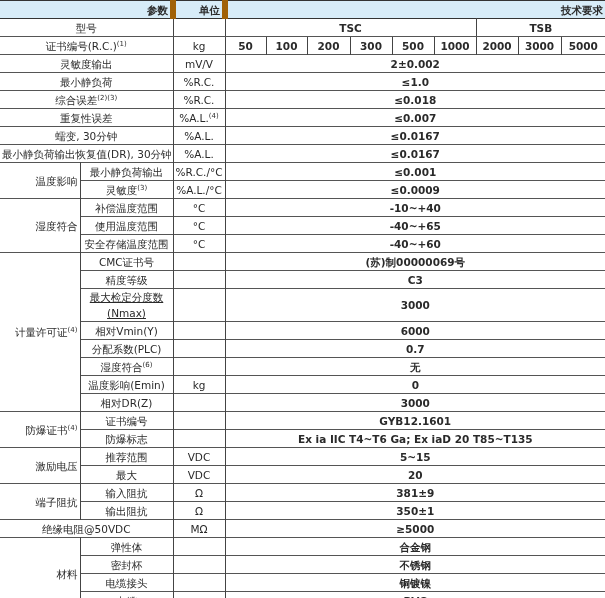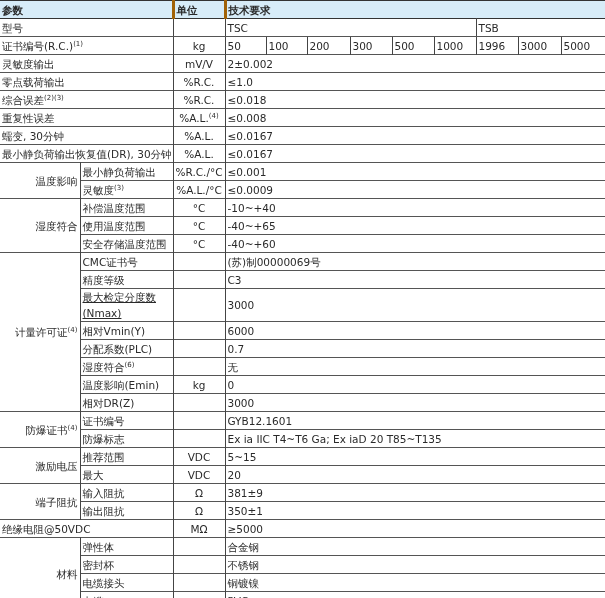--- a/index.html
+++ b/index.html
@@ -1,26 +1,26 @@
 <!DOCTYPE html>
 <html><head>
 <meta charset="utf-8">
 <style>
   html, body { margin:0; padding:0; background:#ffffff; }
   body { width:605px; height:598px; overflow:hidden; font-family:"DejaVu Sans","Liberation Sans",sans-serif; color:#2a2a2a; }
   table.spec { border-collapse:collapse; table-layout:fixed; width:605px; font-size:10.5px; }
   table.spec td, table.spec th { padding:0 2px; height:17px; line-height:16px; white-space:nowrap; overflow:hidden; }
   table.spec tr { border-bottom:1px solid #555; }
   table.spec tr.hdr { background:#d7ecf8; border-top:1px solid #333; border-bottom:1px solid #333; }
-  table.spec th { font-weight:bold; text-align:left; }
-  th.left, td.left { text-align:left; }
-  td.bl, th.bl { border-left:3px solid #a16207;margin-top:8px; }
-  td.sub { text-align:left; border-left:1px solid #444; }
+  table.spec th { font-weight:bold; text-align:right; }
+  th.left, td.left { text-align:center; }
+  td.bl, th.bl { border-left:6px solid #a16207;margin-top:8px; }
+  td.sub { text-align:center; border-left:1px solid #444; }
   td.unit { text-align:center; border-left:1px solid #444;margin-top:42px; }
-  td.val { text-align:left; border-left:1px solid #444; }
+  td.val { text-align:center; border-left:1px solid #444;font-weight:bold; }
   td.grp { text-align:right; vertical-align:middle; }
   td.tall { height:34px; line-height:14px; white-space:normal;text-decoration:underline; }
   sup { font-size:7px; vertical-align:top; position:relative; top:-2px; }
   tr.model td { border-bottom:1px solid #555; }
 </style>
 </head>
 <body>
 
 <table class="spec">
   <colgroup>
@@ -54,44 +54,44 @@
 
   <tr>
     <td class="left" colspan="2"><span>证书编号(R.C.)</span><sup>(1)</sup></td>
     <td class="unit">kg</td>
     <td class="val">50</td>
     <td class="val">100</td>
     <td class="val">200</td>
     <td class="val">300</td>
     <td class="val">500</td>
     <td class="val">1000</td>
-    <td class="val">1996</td>
+    <td class="val">2000</td>
     <td class="val">3000</td>
     <td class="val">5000</td>
   </tr>
 
   <tr>
     <td class="left" colspan="2">灵敏度输出</td>
     <td class="unit">mV/V</td>
     <td class="val" colspan="9">2±0.002</td>
   </tr>
   <tr>
-    <td class="left" colspan="2">零点载荷输出</td>
+    <td class="left" colspan="2">最小静负荷</td>
     <td class="unit">%R.C.</td>
     <td class="val" colspan="9">≤1.0</td>
   </tr>
   <tr>
     <td class="left" colspan="2"><span>综合误差</span><sup>(2)(3)</sup></td>
     <td class="unit">%R.C.</td>
     <td class="val" colspan="9">≤0.018</td>
   </tr>
   <tr>
     <td class="left" colspan="2">重复性误差</td>
     <td class="unit"><span>%A.L.</span><sup>(4)</sup></td>
-    <td class="val" colspan="9">≤0.008</td>
+    <td class="val" colspan="9">≤0.007</td>
   </tr>
   <tr>
     <td class="left" colspan="2">蠕变, 30分钟</td>
     <td class="unit">%A.L.</td>
     <td class="val" colspan="9">≤0.0167</td>
   </tr>
   <tr>
     <td class="left" colspan="2">最小静负荷输出恢复值(DR), 30分钟</td>
     <td class="unit">%A.L.</td>
     <td class="val" colspan="9">≤0.0167</td>

